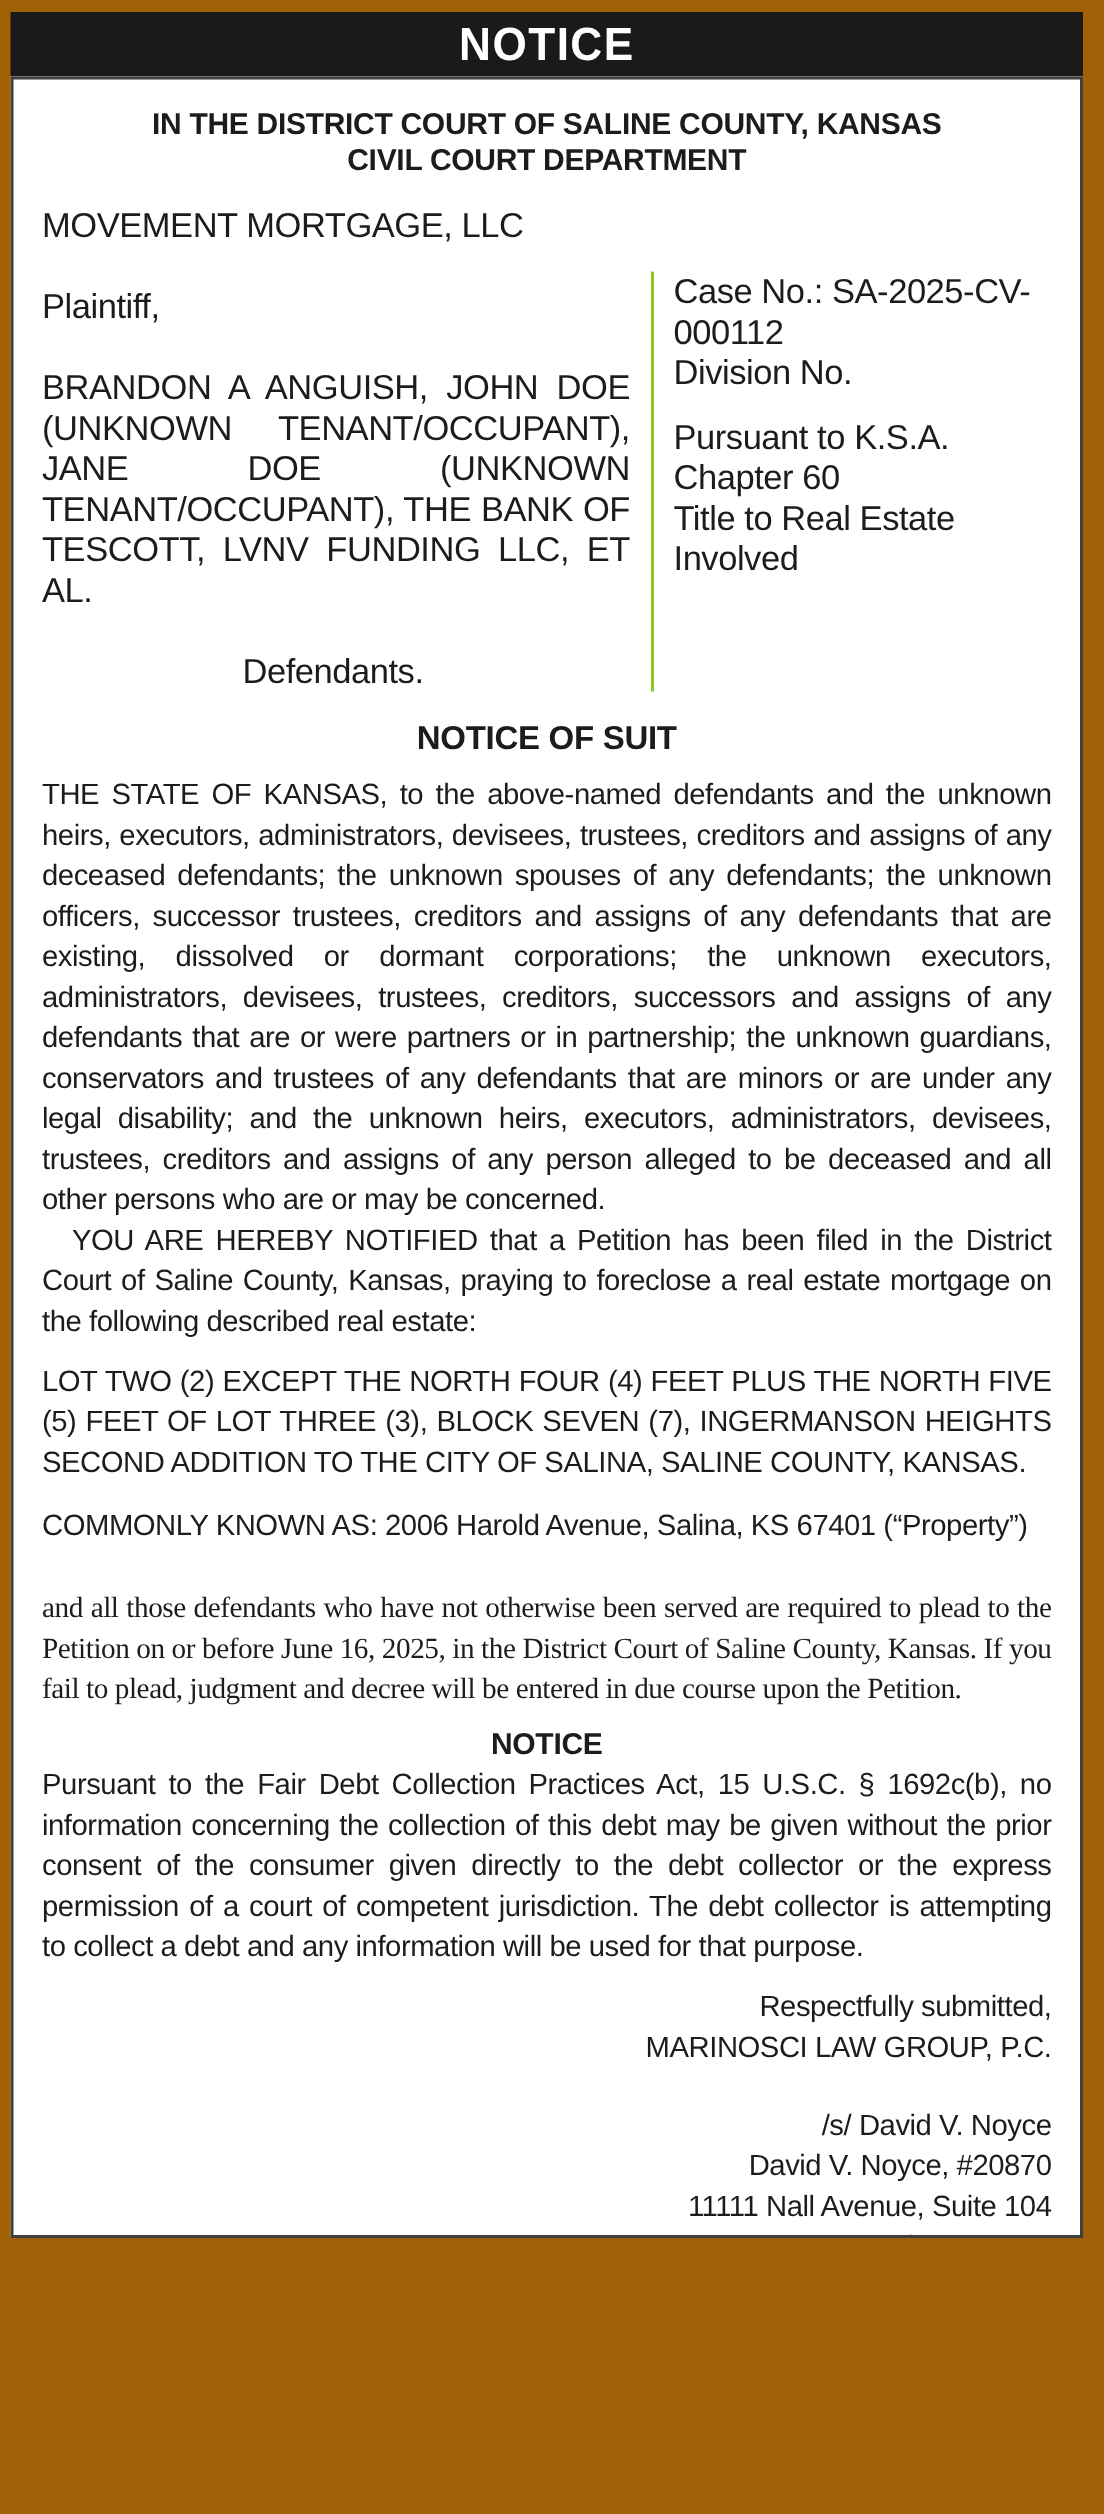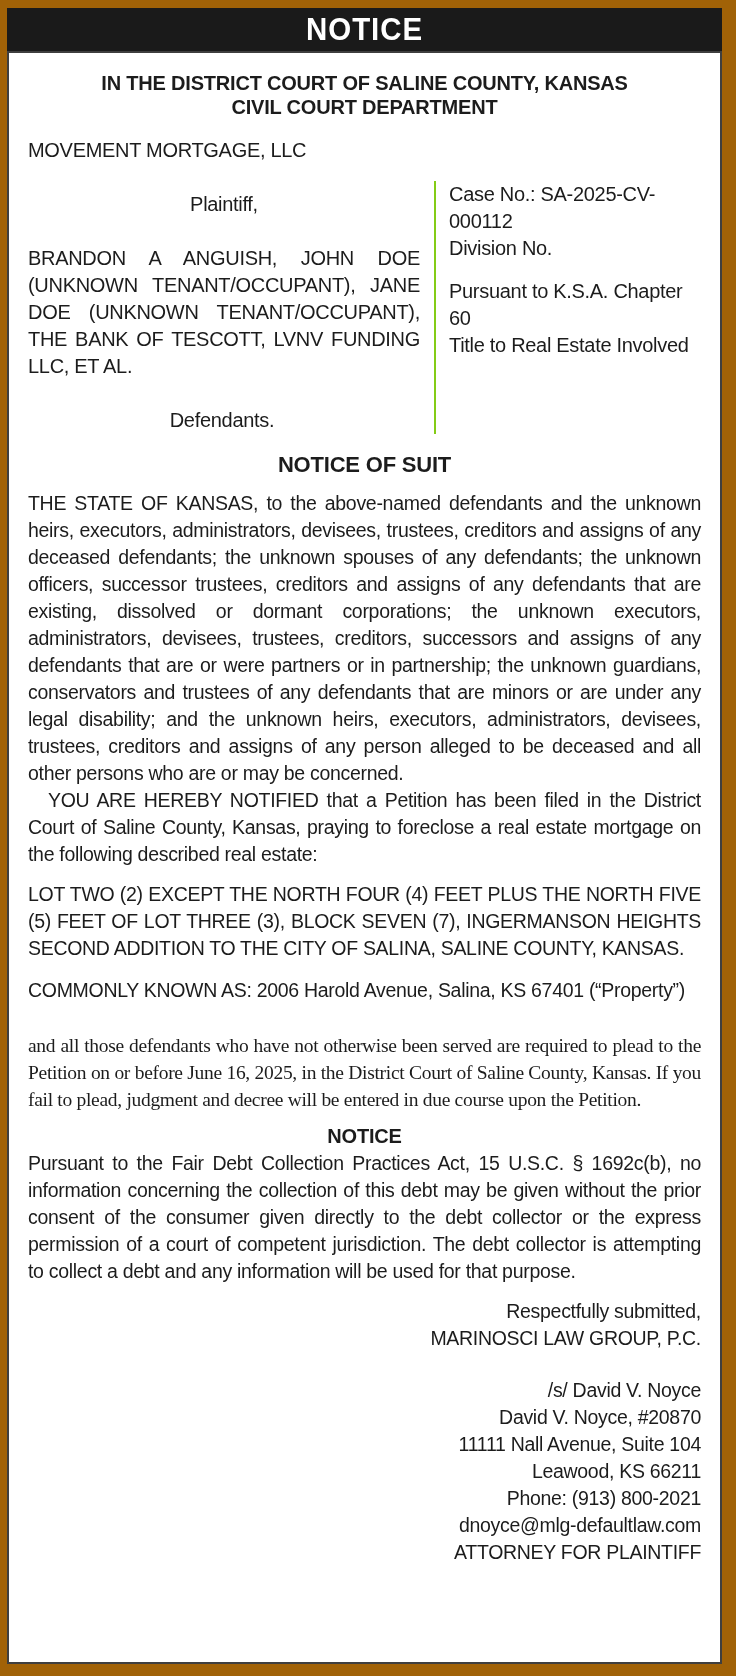--- a/index.html
+++ b/index.html
@@ -30,56 +30,56 @@
   }
   .banner-text {
     color: #ffffff;
     font-weight: 700;
     font-size: 31px;
     letter-spacing: 1px;
     transform: scaleX(0.95);
   }
   .box {
     box-sizing: border-box;
-    height: 1613px;
+    height: 1441px;
     border: 2px solid #3f3f3f;
     background: #ffffff;
     padding: 10px 19px 0 19px;
     overflow: hidden;
   }
   .court-header {
     text-align: center;
     font-weight: 700;
     font-size: 20px;
     line-height: 24px;
     letter-spacing: -0.2px;
     margin-top: 8px;
   }
   
   .caption {
     display: flex;
     margin-top: 18px;
-    font-size: 20px;
+    font-size: 23px;
     line-height: 27px;
     letter-spacing: -0.3px;
   }
   .cap-left {
     box-sizing: border-box;
     width: 406px;
     padding-right: 14px;
   }
   .cap-right {
     box-sizing: border-box;
     flex: 1;
     border-left: 2px solid #84cc16;
     padding-left: 13px;
     margin-top: 44px;
   }
   .plaintiff-name { text-align: left; }
-  .plaintiff-label { text-align: center; margin-top: 27px; }
+  .plaintiff-label { margin-top: 27px; }
   .vs-label { text-align: left; margin-top: 27px; }
   .defendants-names { text-align: justify; margin-top: 27px; }
   .defendants-label { text-align: center; padding-right: 4px; margin-top: 27px; }
   .cap-right .gap { height: 16px; }
   
   .section-heading {
     text-align: center;
     font-weight: 700;
     font-size: 22px;
     letter-spacing: -0.2px;

